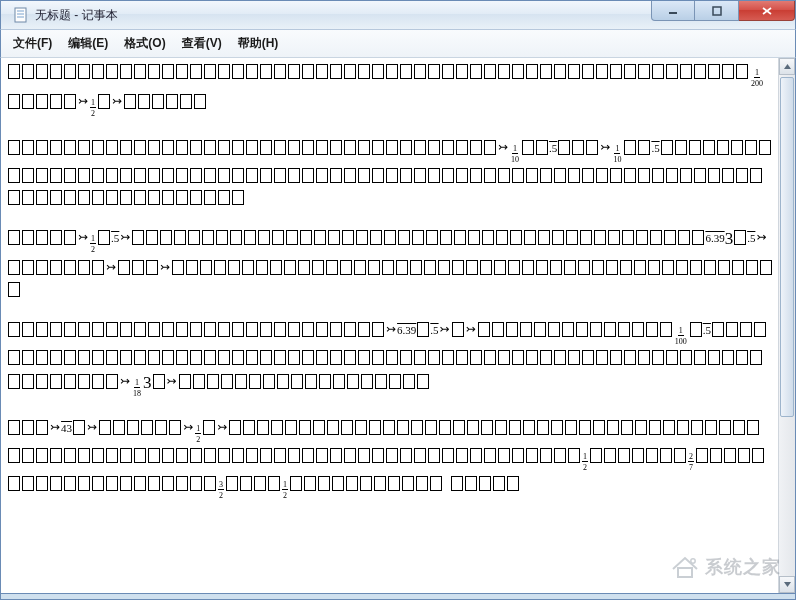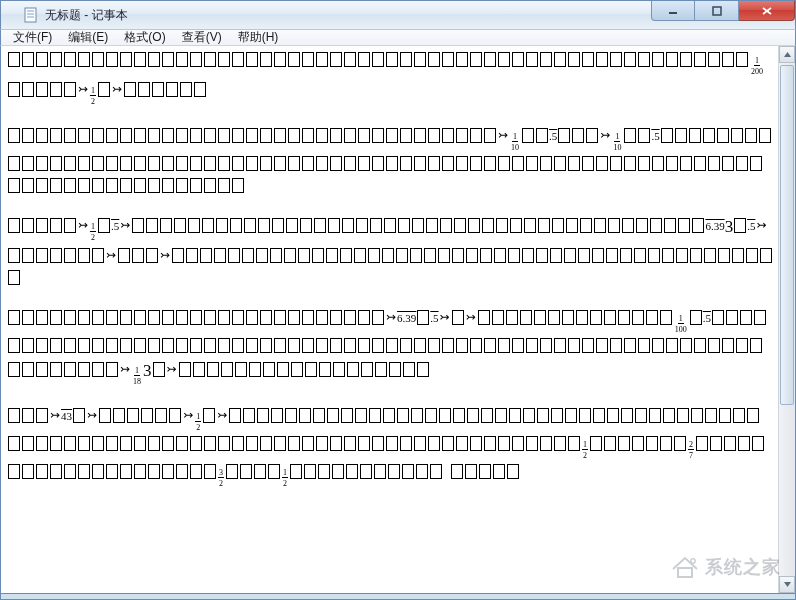--- a/index.html
+++ b/index.html
@@ -7,21 +7,21 @@
   body { background: #cfe0ee; display: flex; flex-direction: column; }
 
   
   .titlebar {
     height: 30px;
     background: linear-gradient(to bottom, #f2f7fc 0%, #e2ecf6 45%, #d6e3f0 46%, #e9f1f8 100%);
     border: 1px solid #6a8bb5;
     border-bottom: 1px solid #b7c8dc;
     display: flex;
     align-items: center;
-    padding-left: 22px;
+    padding-left: 12px;
     position: relative;
   }
   .titlebar .app-icon {
     width: 16px; height: 16px;
     margin-right: 6px;
     display: inline-block;
   }
   .titlebar .title-text {
     font-size: 12px;
     color: #223;
@@ -54,30 +54,31 @@
     background: linear-gradient(to bottom, #e17a73 0%, #d5534b 45%, #c93c32 46%, #d65b52 100%);
     border: 1px solid #994038;
     border-top: none;
     border-left: none;
     border-radius: 0 0 4px 0;
   }
   .wc-btn svg { display:block; }
 
   
   .menubar {
-    height: 16px;
+    height: 28px;
     background: linear-gradient(to bottom, #f9fbfd, #eef3f8);
     border-left: 1px solid #6a8bb5;
     border-right: 1px solid #6a8bb5;
     border-bottom: 1px solid #c9d5e1;
     display: flex;
     align-items: center;
     padding: 0 4px;
     font-size: 12px;
     color: #1b1b1b;
+    font-weight: bold;
   }
   .menu-item {
     padding: 3px 8px;
     cursor: default;
   }
 
   
   .client-wrap {
     flex: 1;
     border: 1px solid #6a8bb5;

